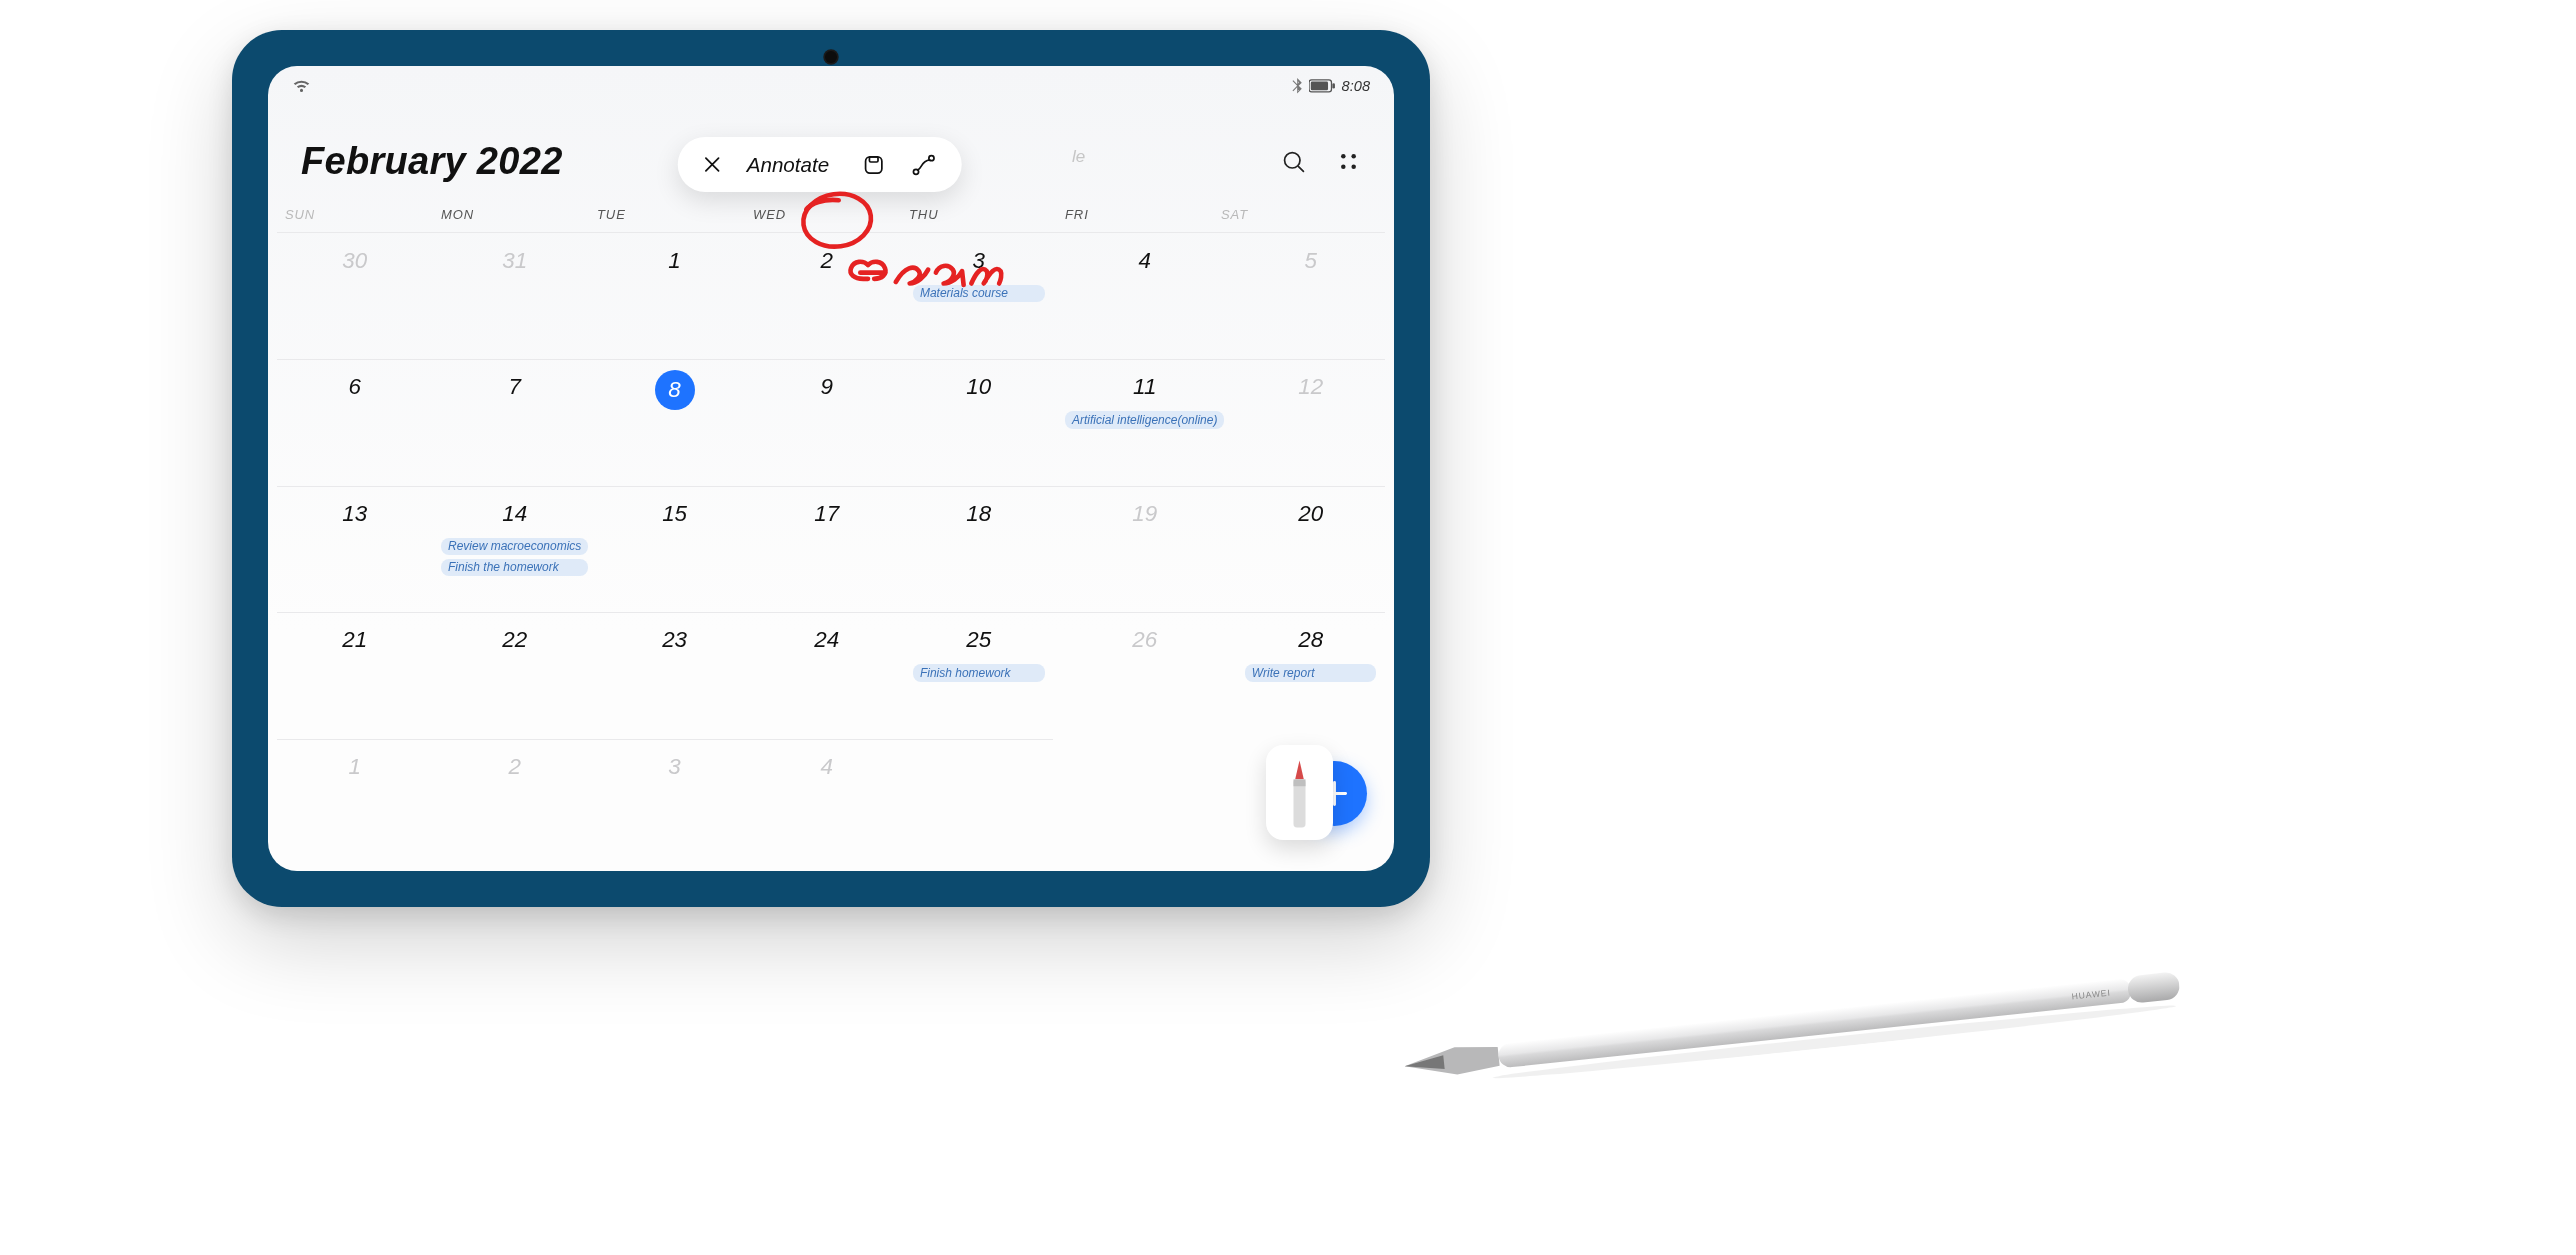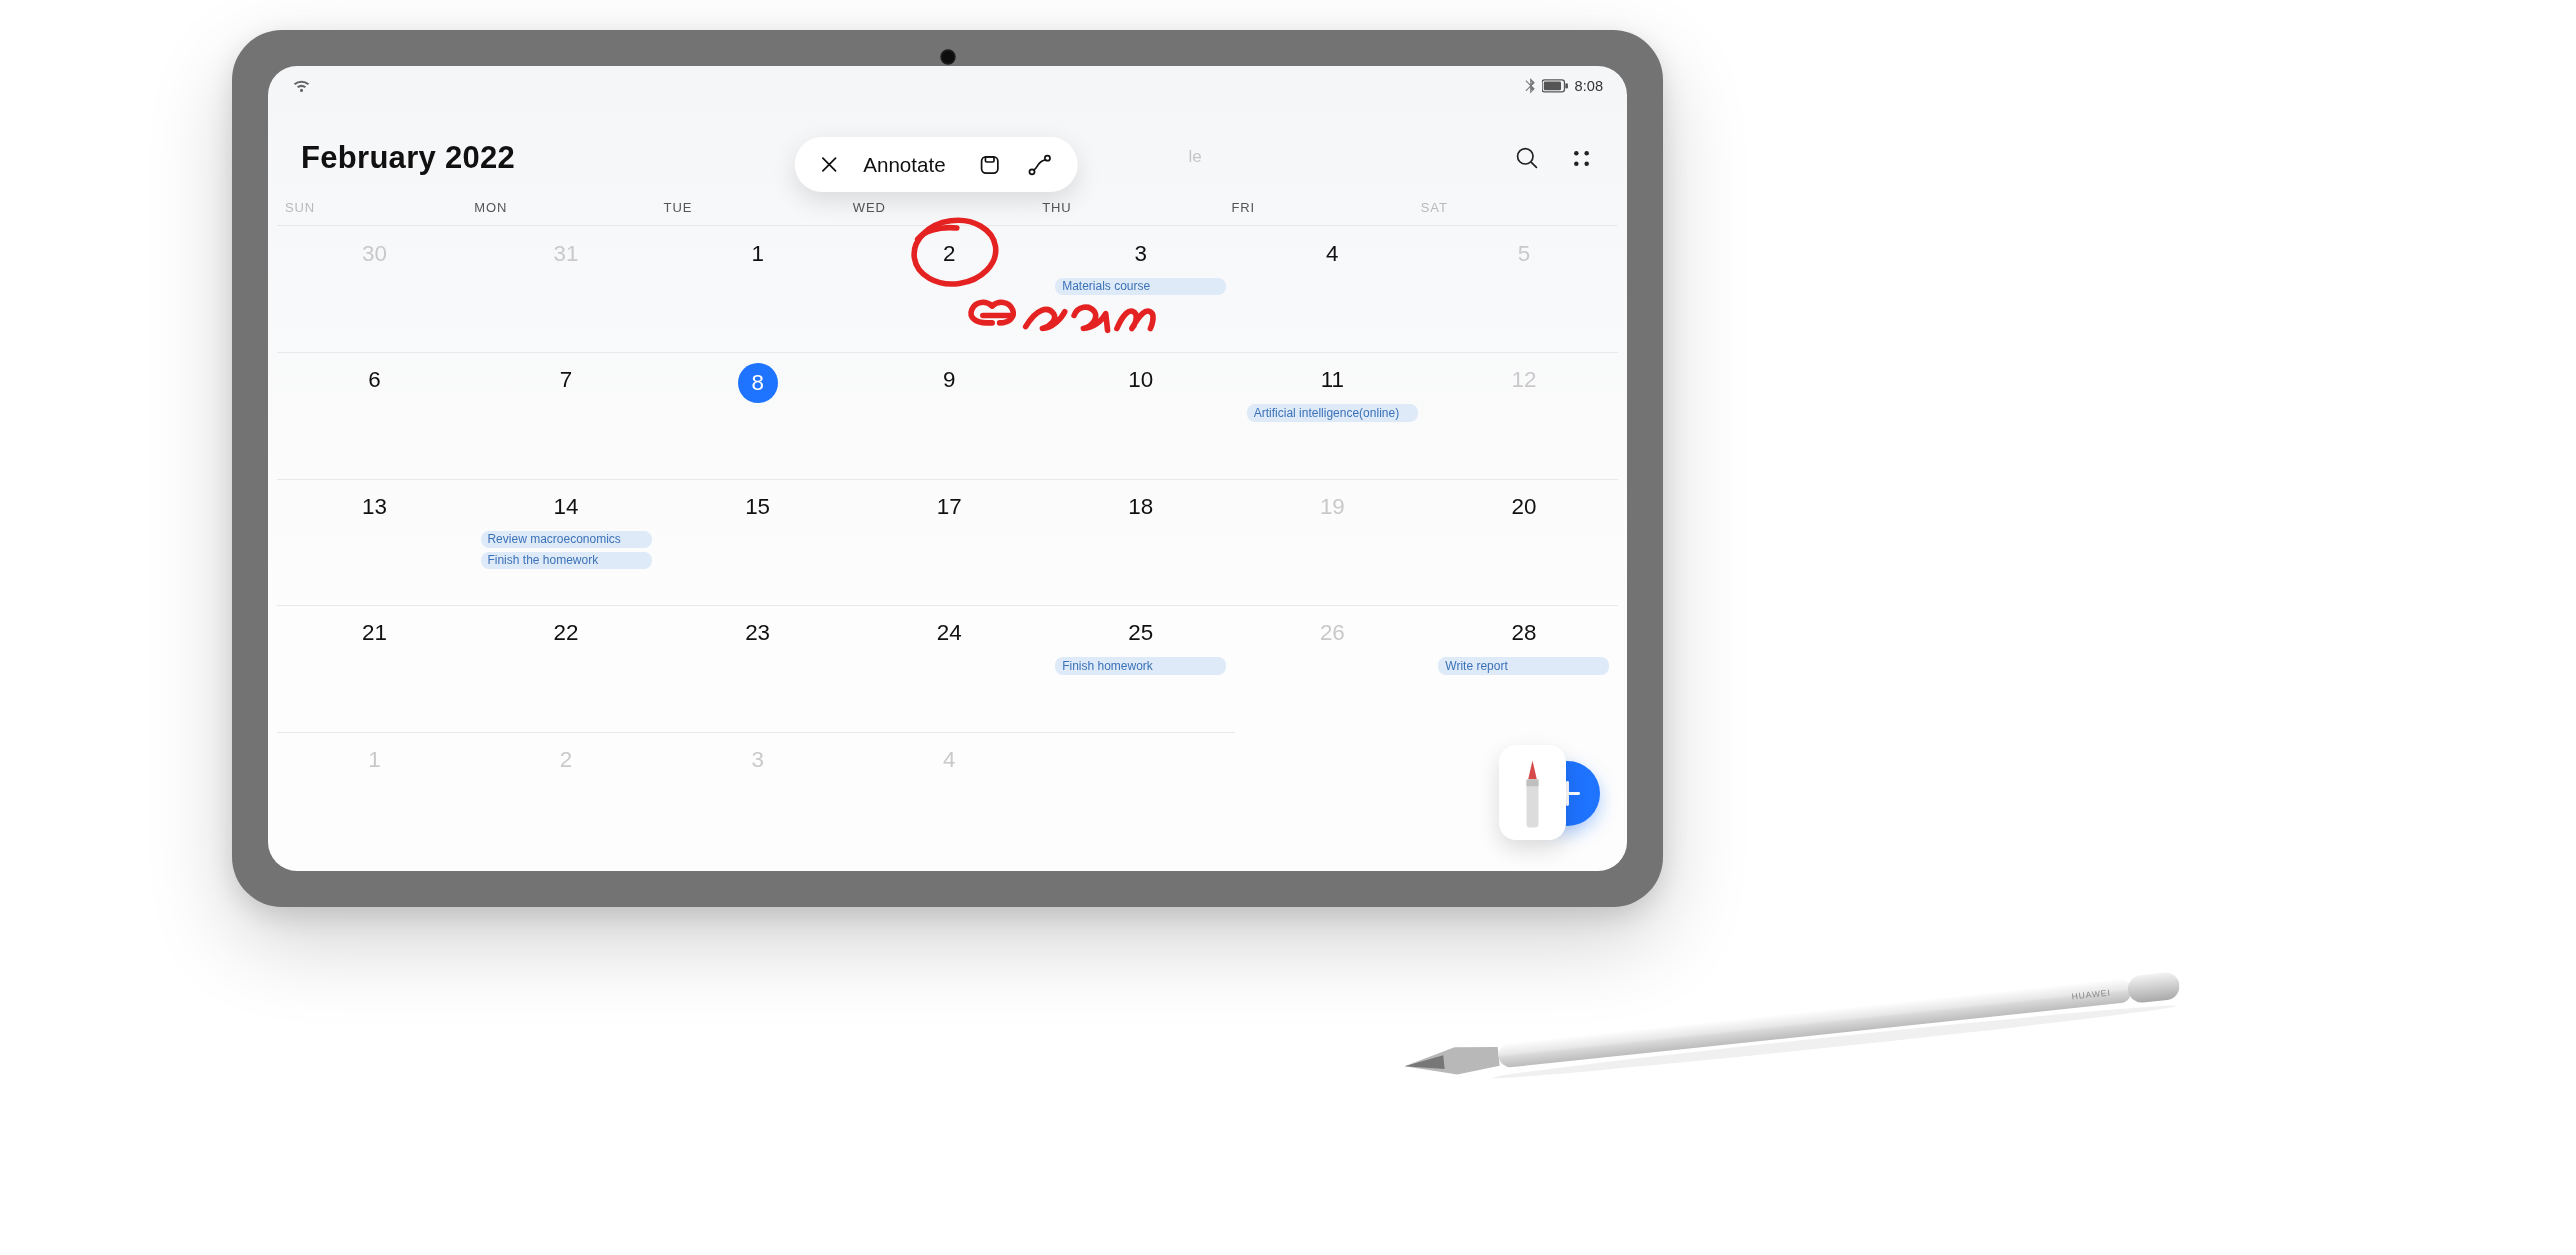--- a/index.html
+++ b/index.html
@@ -8,25 +8,26 @@
   height: 1255px;
   background: #ffffff;
   font-family: -apple-system, "Helvetica Neue", Arial, sans-serif;
   position: relative;
   overflow: hidden;
 }
 .tablet {
   position: absolute;
   left: 232px;
   top: 30px;
-  width: 1431px;
+  width: 1198px;
   height: 877px;
-  background: #737373;
+  background: #0c4a6e;
   border-radius: 50px;
   box-shadow: 0 34px 86px rgba(0,0,0,0.18), 0 8.6px 26px rgba(0,0,0,0.12);
+  font-style: italic;
 }
 .tablet::before {
   content: "";
   position: absolute;
   left: 50%;
   top: 20.6px;
   transform: translateX(-50%);
   width: 12px; height: 12px;
   background: #0d0d0d;
   border-radius: 50%;
@@ -50,21 +51,21 @@
 }
 .statusbar .right { display: flex; align-items: center; gap: 6.9px; font-size: 14.6px; color: #333; }
 .statusbar svg { display: block; }
 .header {
   display: flex;
   align-items: center;
   justify-content: space-between;
   padding: 43px 31px 15.5px 33px;
   position: relative;
 }
-.month-title { font-size: 31px; font-weight: 600; color: #111; letter-spacing: 0.3px; }
+.month-title { font-size: 38px; font-weight: 600; color: #111; letter-spacing: 0.3px; }
 .header-icons { display: flex; align-items: center; gap: 26px; }
 .icon-btn { width: 29px; height: 29px; display: flex; align-items: center; justify-content: center; cursor: pointer; }
 .annotate-bar {
   position: absolute;
   left: 50%;
   transform: translateX(-54%);
   top: 40px;
   background: #fff;
   border-radius: 859px;
   height: 55px;

